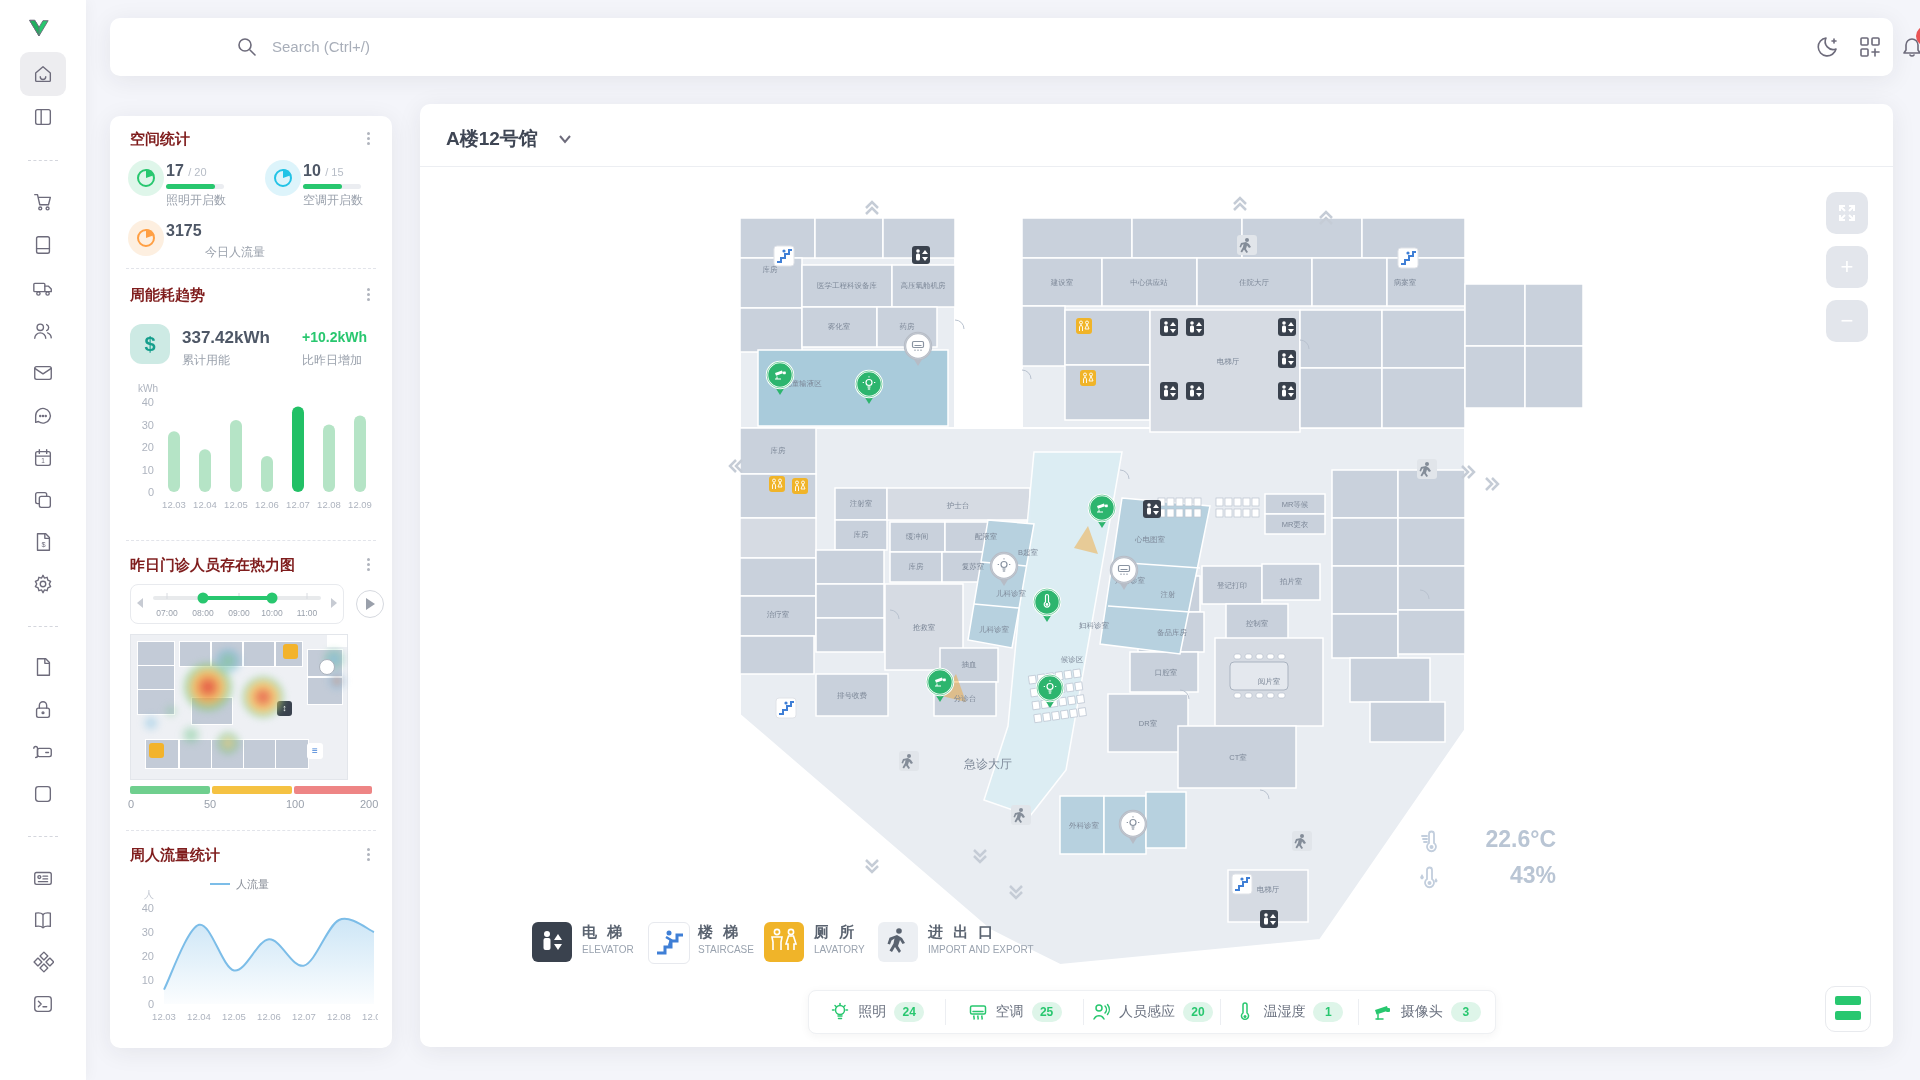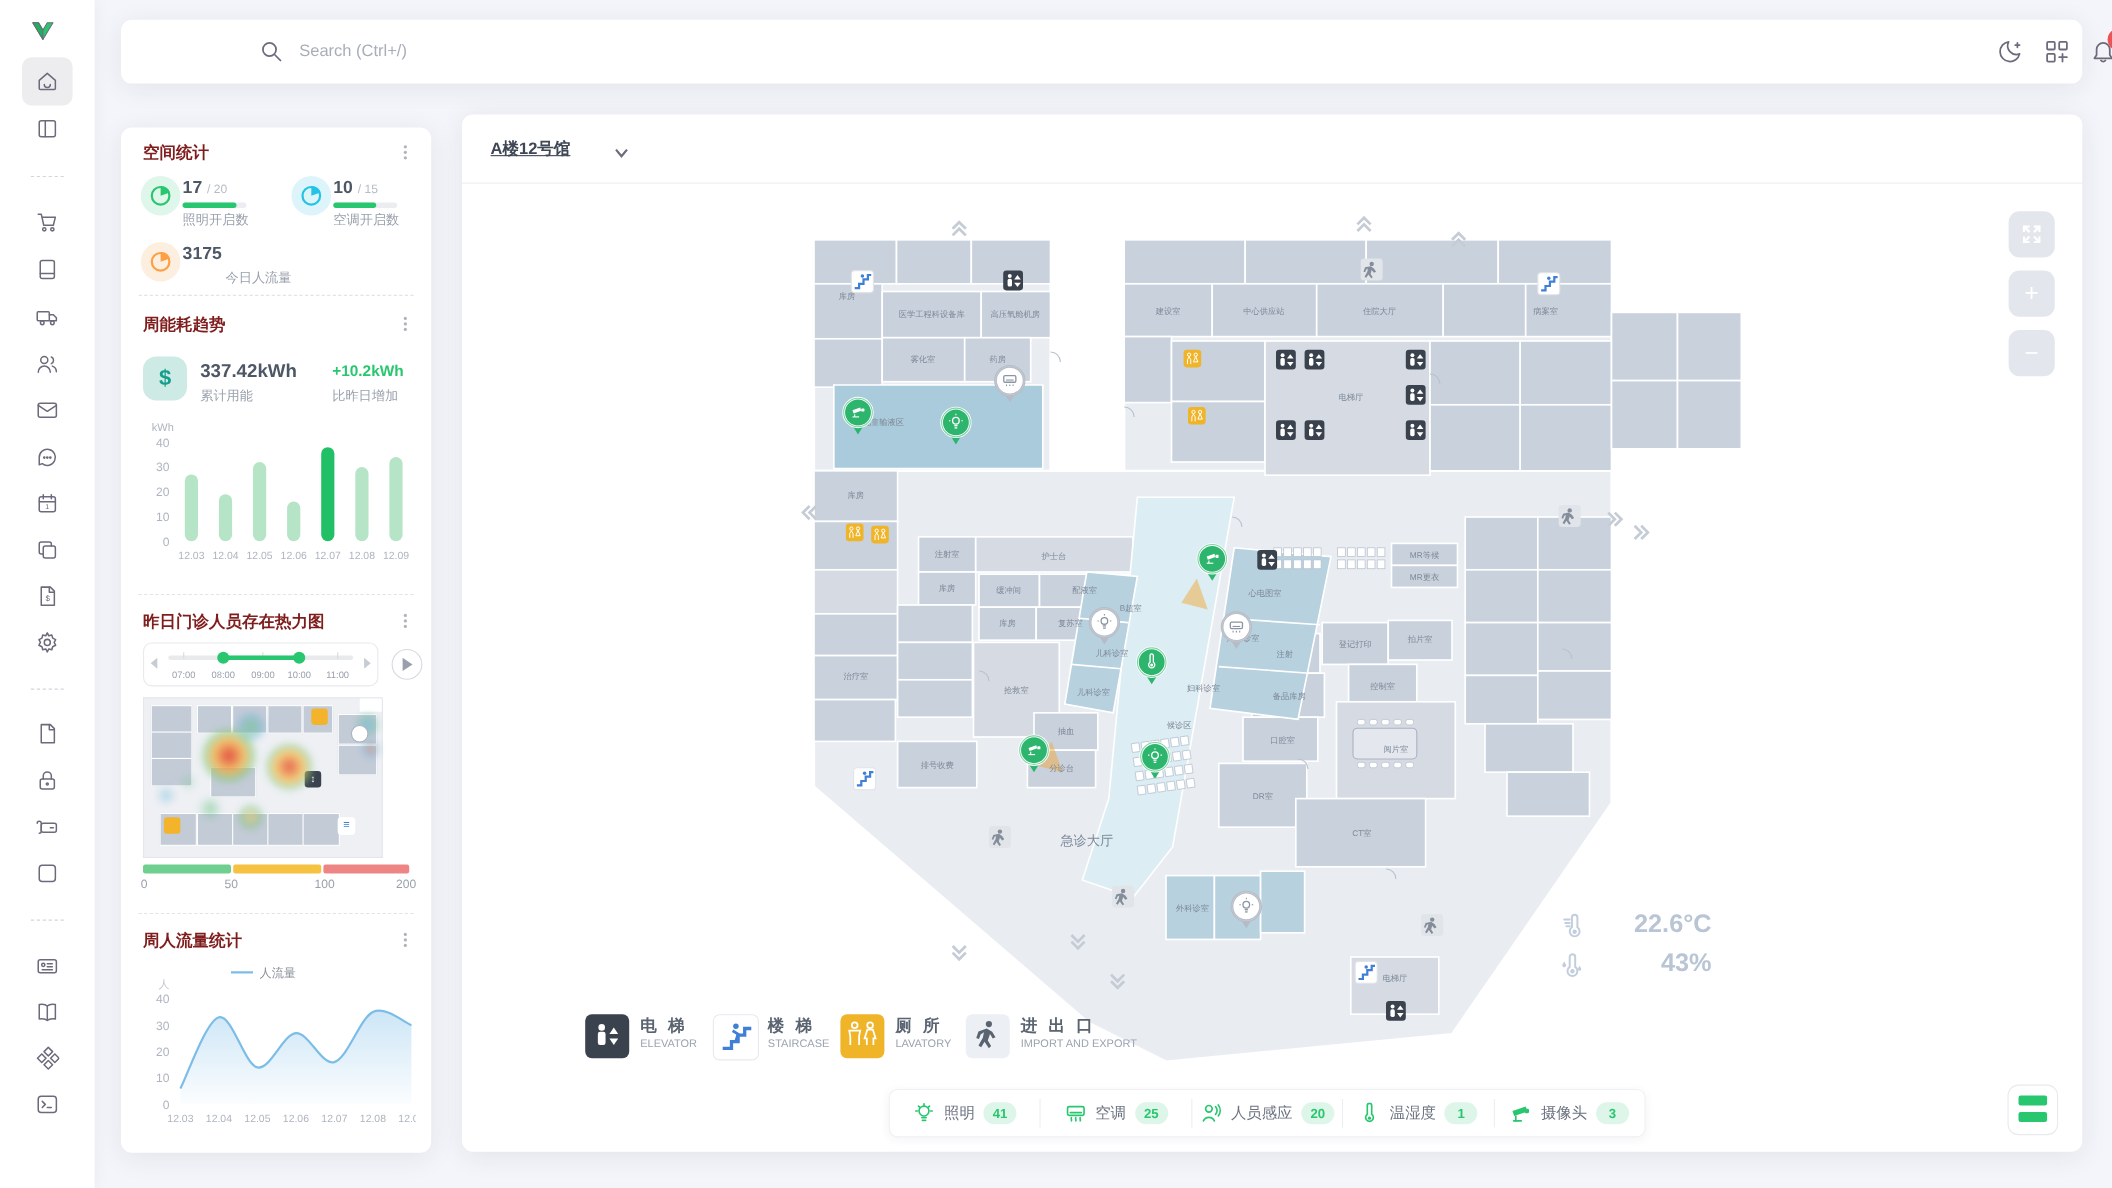--- a/index.html
+++ b/index.html
@@ -42,21 +42,21 @@
   .mm-yellow{position:absolute;width:15px;height:15px;background:#f3b32b;border-radius:3px;}
   .mm-elev{position:absolute;width:15px;height:15px;background:#3a424e;border-radius:3px;color:#fff;font-size:9px;text-align:center;line-height:15px;}
   .mm-stair{position:absolute;width:16px;height:16px;background:#fff;border-radius:3px;color:#3f7fd6;font-size:10px;text-align:center;line-height:16px;}
   #mm-blobs{position:absolute;left:0;top:0;width:216px;height:144px;filter:blur(3px);}
   #mm-zoom{position:absolute;left:188px;top:24px;width:14px;height:14px;border:1.5px solid #aab2bd;border-radius:50%;background:#fff;}
   
   .scale-seg{position:absolute;top:670px;height:8px;border-radius:2px;}
   .scale-lab{position:absolute;top:682px;font-size:11px;color:#9aa1ac;}
   
   #map-card{left:420px;top:104px;width:1473px;height:943px;}
-  #bld-title{position:absolute;left:26px;top:22px;font-size:15px;font-weight:bold;color:#3f4654;text-decoration:underline;}
+  #bld-title{position:absolute;left:26px;top:22px;font-size:19px;font-weight:bold;color:#3f4654;}
   #bld-chevron{position:absolute;left:138px;top:28px;width:14px;height:14px;stroke:#6d6b7b;stroke-width:2;fill:none;}
   #map-divider{position:absolute;left:0;top:62px;width:1473px;border-top:1px solid #eceef2;}
   #plan{position:absolute;left:140px;top:66px;width:1040px;height:800px;}
   #plan text{font-family:"Liberation Sans",sans-serif;fill:#7d8898;}
   #watermark{position:absolute;left:955px;top:690px;font-size:118px;font-weight:800;color:#e2e8f0;letter-spacing:4px;}
   .env-ic{position:absolute;width:24px;height:24px;}
   .env-ic svg{width:24px;height:24px;stroke:#c2cedd;stroke-width:1.8;fill:none;stroke-linecap:round;}
   .env-val{position:absolute;width:110px;text-align:right;font-size:23px;font-weight:bold;color:#b9c5d4;}
   
   .mapbtn{position:absolute;left:1406px;width:42px;height:42px;background:#e3e6ec;border-radius:10px;color:#fff;text-align:center;font-size:22px;line-height:42px;}
@@ -919,21 +919,21 @@
             <circle cx="10" cy="8" r="4.5"></circle>
             <line x1="8" y1="14" x2="12" y2="14"></line>
             <line x1="8.5" y1="16.5" x2="11.5" y2="16.5"></line>
             <line x1="10" y1="1.5" x2="10" y2="3"></line>
             <line x1="4" y1="8" x2="2.5" y2="8"></line>
             <line x1="17.5" y1="8" x2="16" y2="8"></line>
             <line x1="5" y1="3.5" x2="6" y2="4.5"></line>
             <line x1="15" y1="3.5" x2="14" y2="4.5"></line>
           </svg>
           <span class="dev-lab">照明</span>
-          <span class="dev-badge">41</span>
+          <span class="dev-badge">24</span>
         </div>
         <div class="dev-it">
           <svg viewBox="0 0 20 20">
             <rect x="2.5" y="4" width="15" height="8" rx="1.5"></rect>
             <line x1="5" y1="9.5" x2="15" y2="9.5"></line>
             <path d="M6 14 c-.8 1.2 .8 1.8 0 3"></path>
             <path d="M10 14 c-.8 1.2 .8 1.8 0 3"></path>
             <path d="M14 14 c-.8 1.2 .8 1.8 0 3"></path>
           </svg>
           <span class="dev-lab">空调</span>

